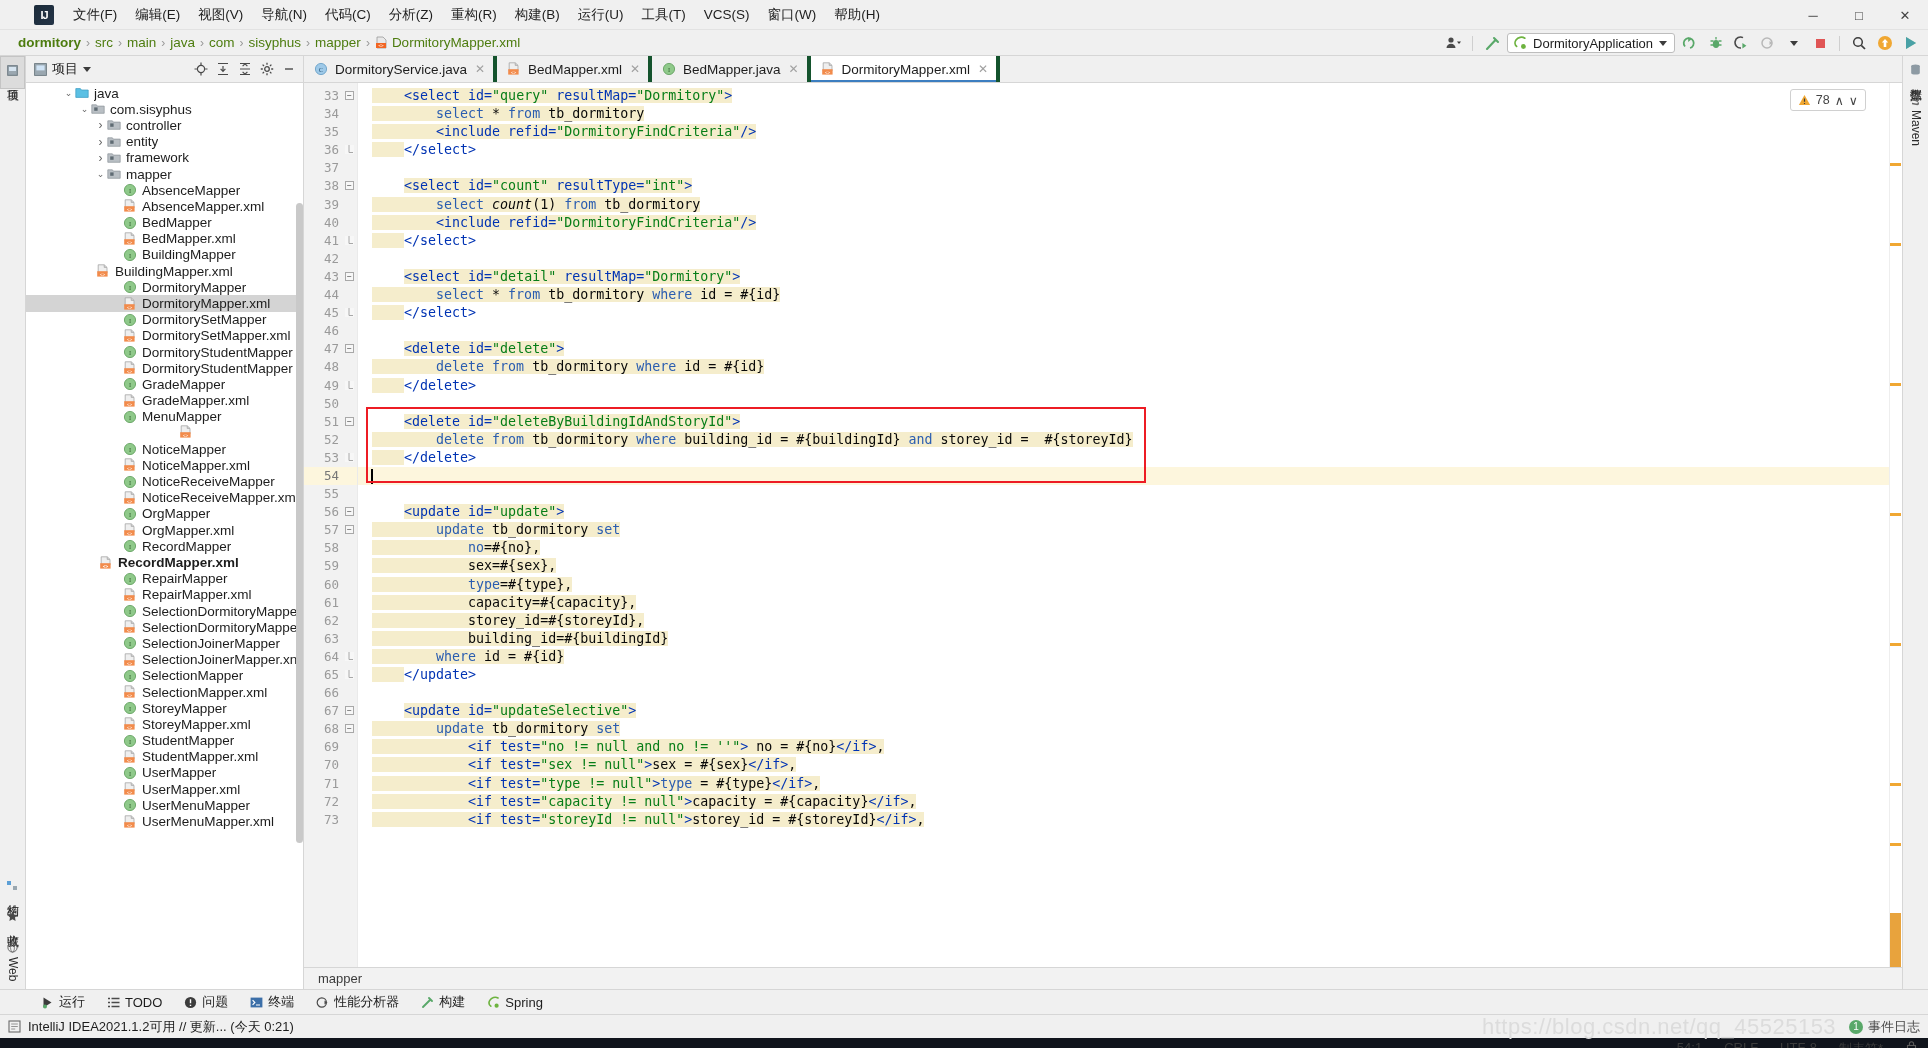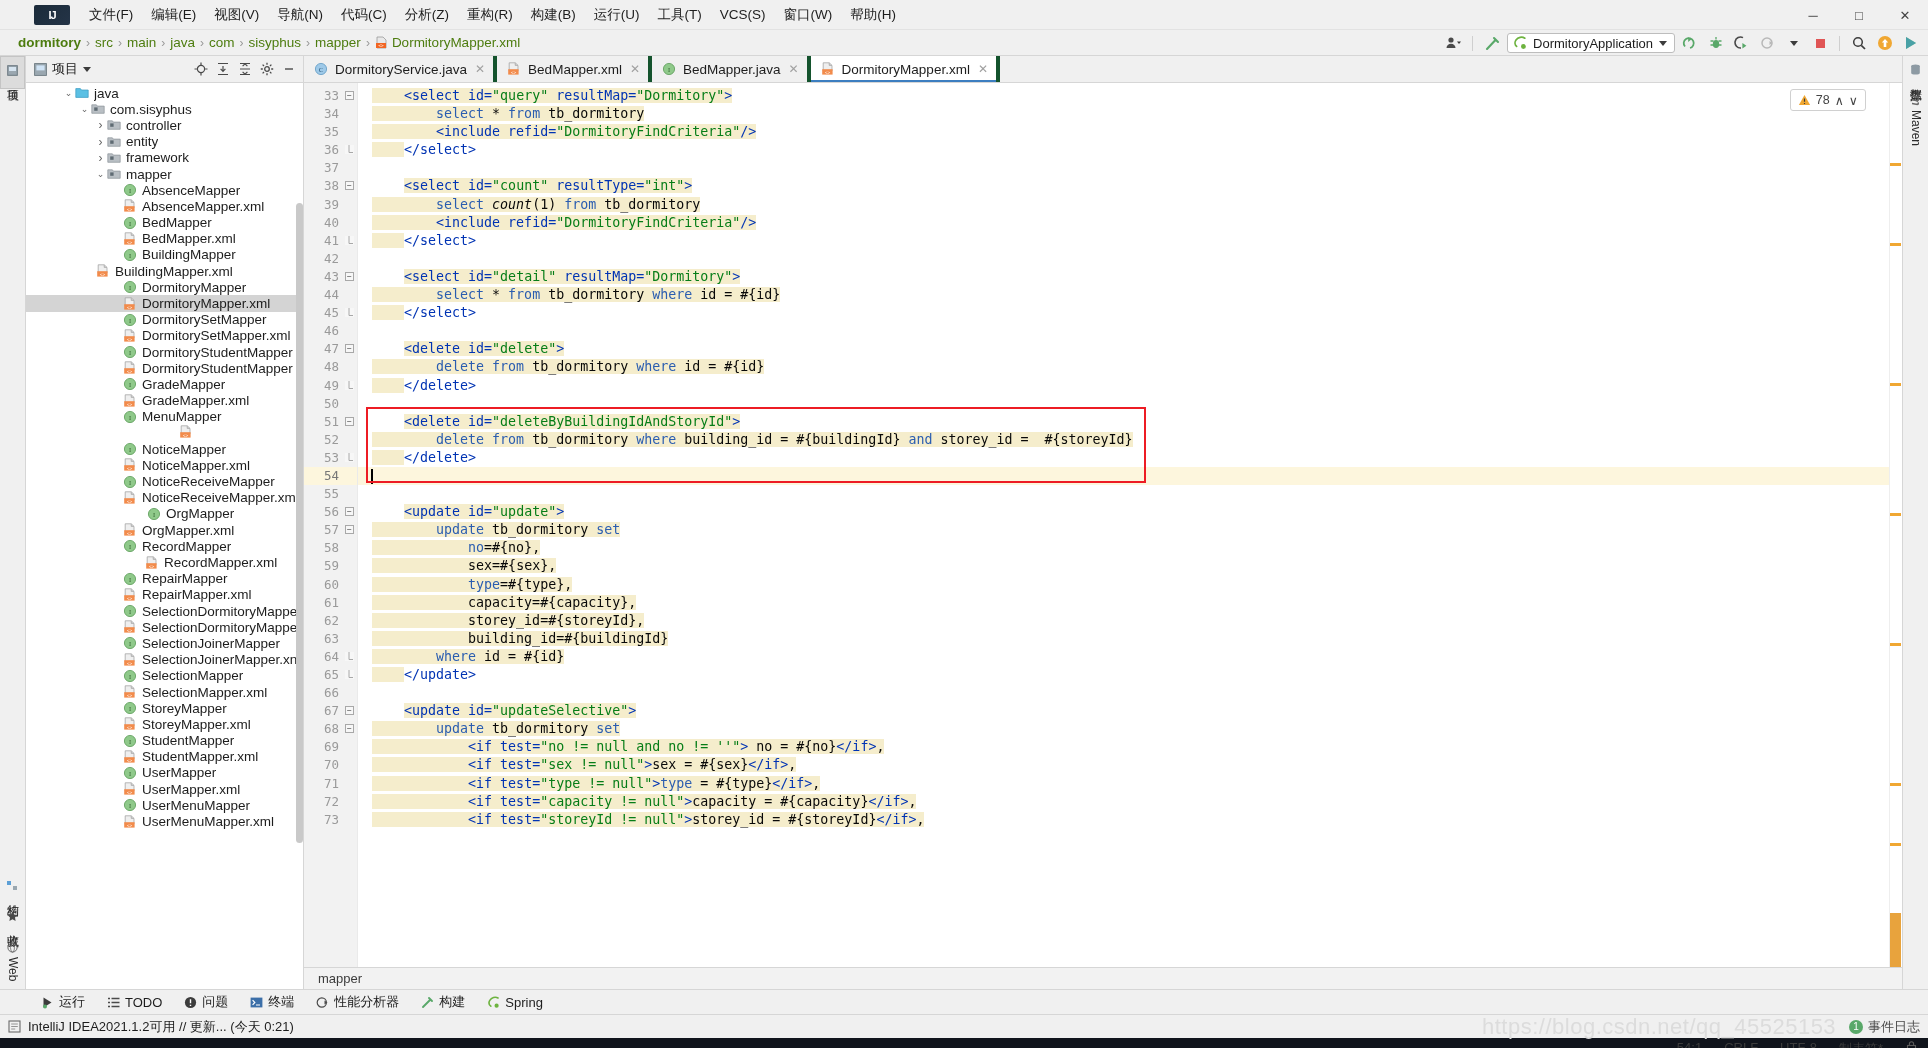--- a/index.html
+++ b/index.html
@@ -13,21 +13,21 @@
     background: #f2f2f2;
   }
   #app { position: relative; width: 1928px; height: 1048px; display: flex; flex-direction: column; }
 
   
   .titlebar {
     height: 30px; background: #f0f0f0; display: flex; align-items: center;
     border-bottom: 1px solid #e2e2e2; position: relative; flex: none;
   }
   .ij-logo {
-    width: 36px; height: 20px; margin-left: 34px; margin-right: 10px;
+    width: 20px; height: 20px; margin-left: 34px; margin-right: 10px;
     background: linear-gradient(135deg,#1b2b3a 0%, #243447 100%);
     color: #fff; font-size: 11px; font-weight: bold;
     display: flex; align-items: center; justify-content: center;
     border-radius: 2px; letter-spacing: -1px;
   }
   .menu { display: flex; align-items: center; gap: 0px; }
   .menu-item {
     padding: 4px 9px; font-size: 13.5px; color: #1d1d1d; white-space: nowrap; cursor: default;
   }
   .win-title {
@@ -671,21 +671,21 @@
             <span class="ticon">
               <svg class="svgico" width="15" height="14" viewBox="0 0 15 14">
                 <path d="M2.2 0.8h6L11 3.4V9H2.2z" fill="#efefef" stroke="#a5a5a5" stroke-width="0.8"></path>
                 <path d="M8.2 0.8V3.4H11" fill="#cfcfcf" stroke="#a5a5a5" stroke-width="0.7"></path>
                 <rect x="1.2" y="7.2" width="10.4" height="5.4" fill="#f28b4b"></rect>
                 <text x="6.4" y="11.5" font-size="4.6" fill="#fff" text-anchor="middle" font-family="monospace">&lt;&gt;</text>
               </svg>
             </span>
             <span class="tlabel">NoticeReceiveMapper.xm</span>
           </div>
-          <div class="trow" style="padding-left: 108px;">
+          <div class="trow" style="padding-left: 84px;">
             <span class="arrow"></span>
             <span class="ticon">
               <svg class="svgico" width="15" height="14" viewBox="0 0 15 14">
                 <circle cx="7" cy="7" r="5.6" fill="#8fc98a" stroke="#5b9c57" stroke-width="0.8"></circle>
                 <text x="7" y="9.6" font-size="6.4" fill="#2f5e2c" text-anchor="middle" font-family="serif">I</text>
               </svg>
             </span>
             <span class="tlabel">OrgMapper</span>
           </div>
           <div class="trow" style="padding-left: 84px;">
@@ -703,21 +703,21 @@
           <div class="trow" style="padding-left: 84px;">
             <span class="arrow"></span>
             <span class="ticon">
               <svg class="svgico" width="15" height="14" viewBox="0 0 15 14">
                 <circle cx="7" cy="7" r="5.6" fill="#8fc98a" stroke="#5b9c57" stroke-width="0.8"></circle>
                 <text x="7" y="9.6" font-size="6.4" fill="#2f5e2c" text-anchor="middle" font-family="serif">I</text>
               </svg>
             </span>
             <span class="tlabel">RecordMapper</span>
           </div>
-          <div class="trow" style="padding-left: 106px;">
+          <div class="trow" style="padding-left: 60px; font-weight: bold;">
             <span class="arrow"></span>
             <span class="ticon">
               <svg class="svgico" width="15" height="14" viewBox="0 0 15 14">
                 <path d="M2.2 0.8h6L11 3.4V9H2.2z" fill="#efefef" stroke="#a5a5a5" stroke-width="0.8"></path>
                 <path d="M8.2 0.8V3.4H11" fill="#cfcfcf" stroke="#a5a5a5" stroke-width="0.7"></path>
                 <rect x="1.2" y="7.2" width="10.4" height="5.4" fill="#f28b4b"></rect>
                 <text x="6.4" y="11.5" font-size="4.6" fill="#fff" text-anchor="middle" font-family="monospace">&lt;&gt;</text>
               </svg>
             </span>
             <span class="tlabel">RecordMapper.xml</span>

